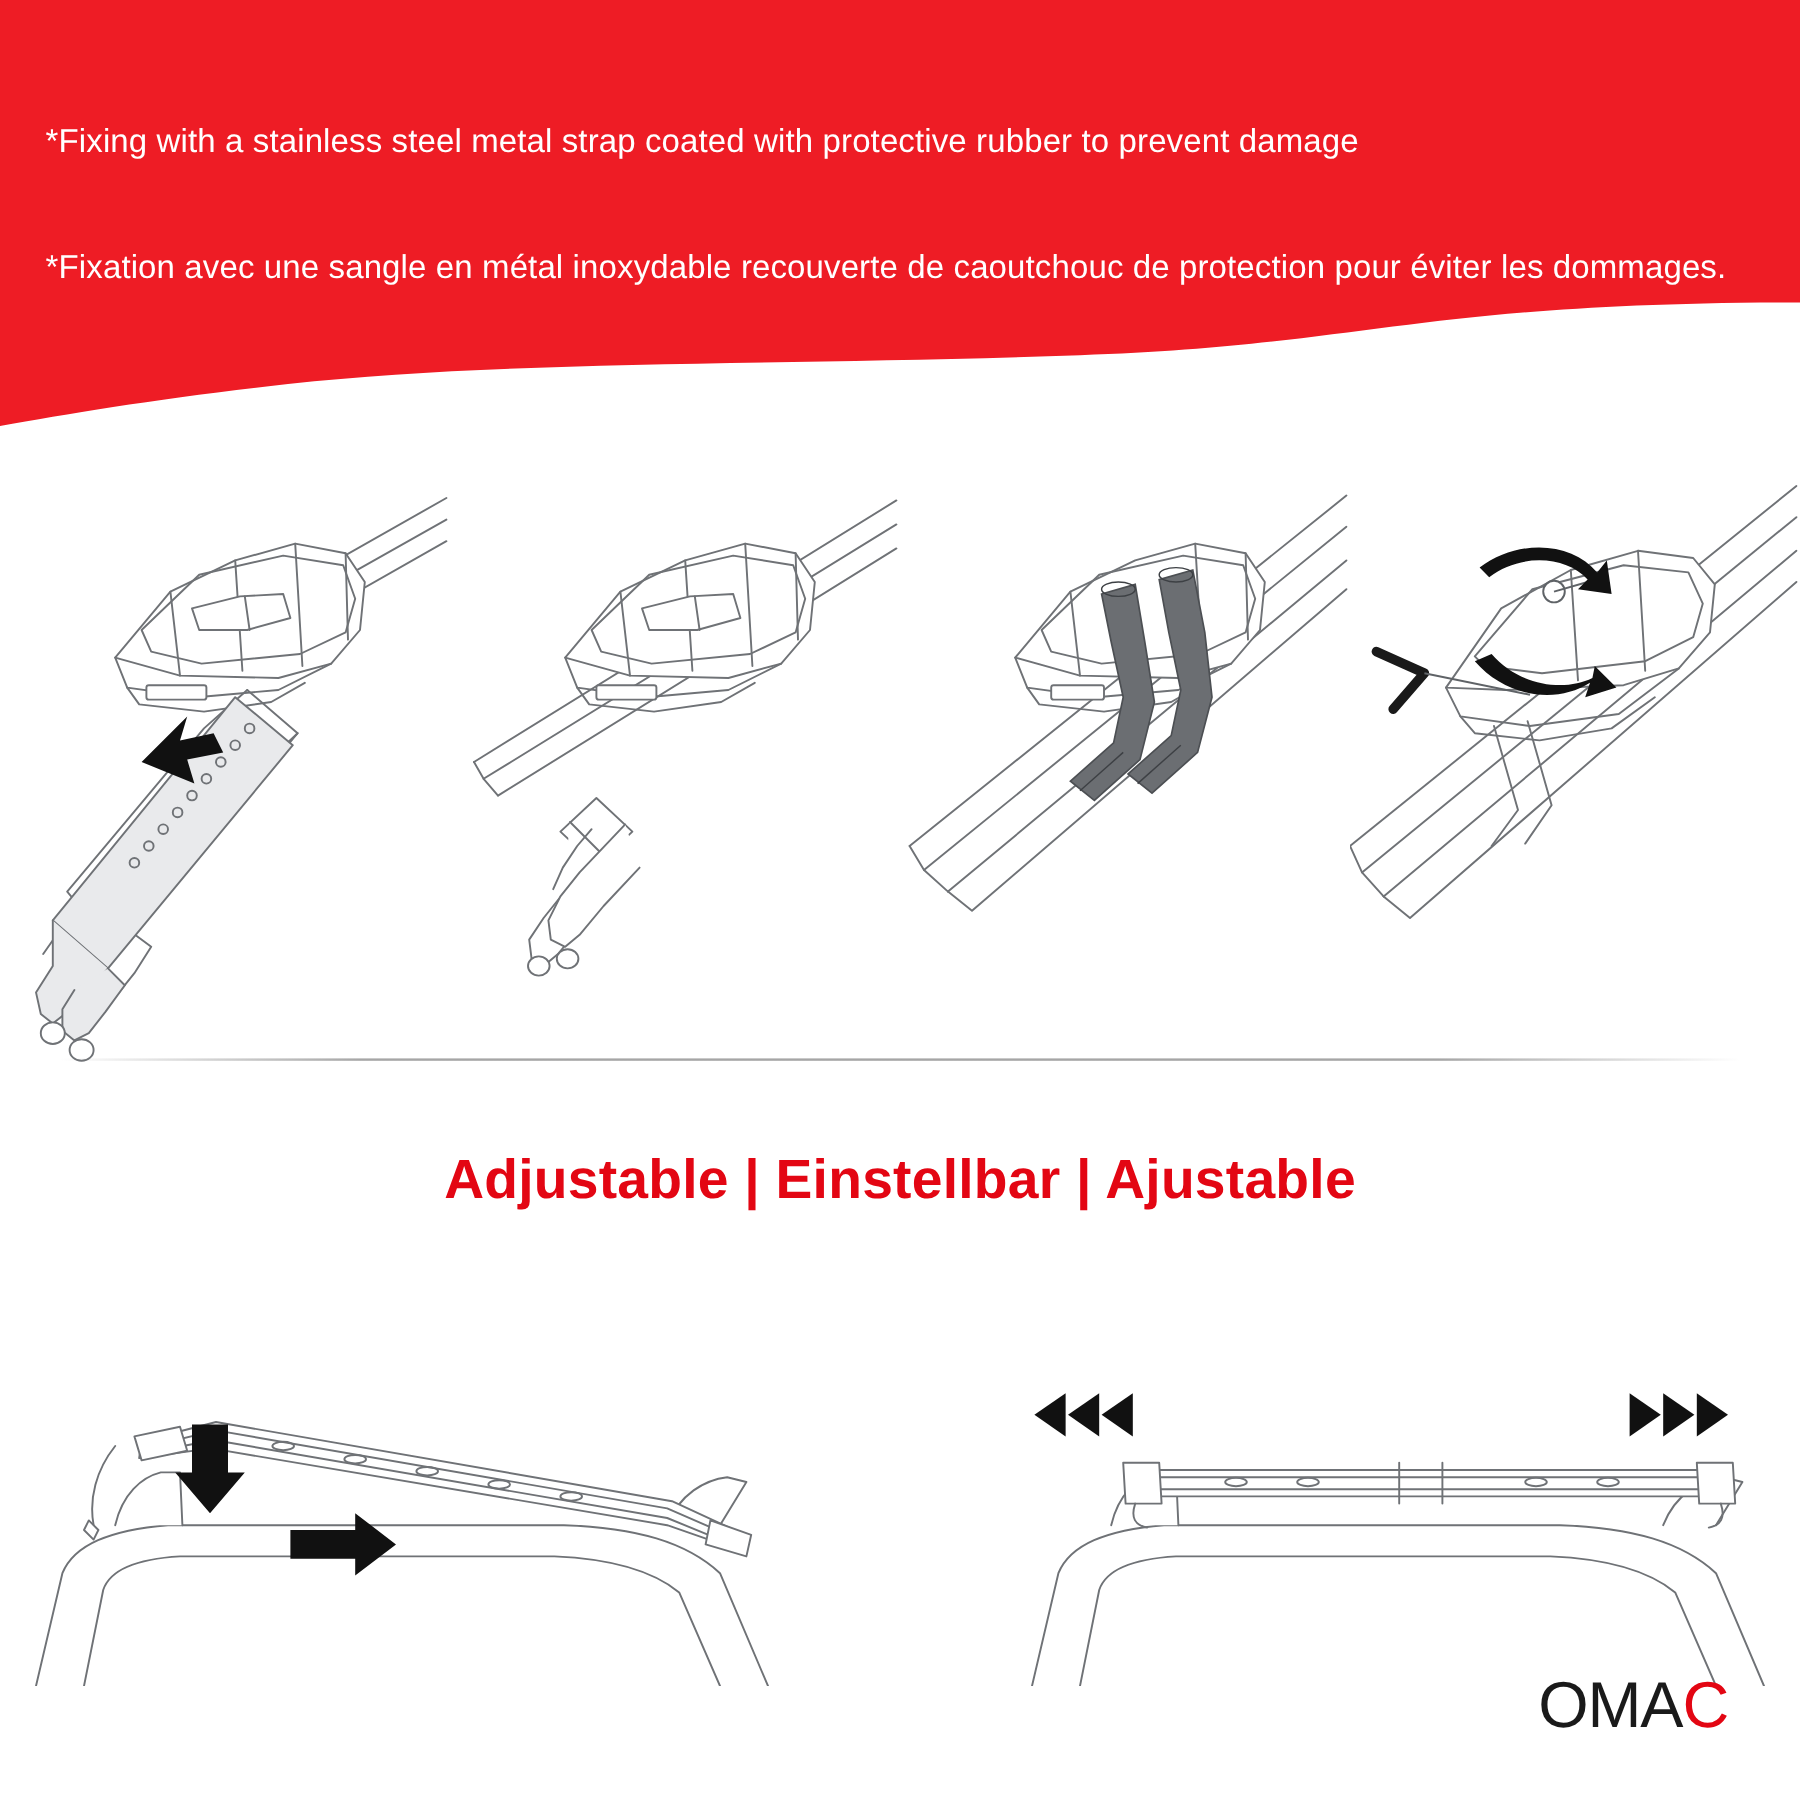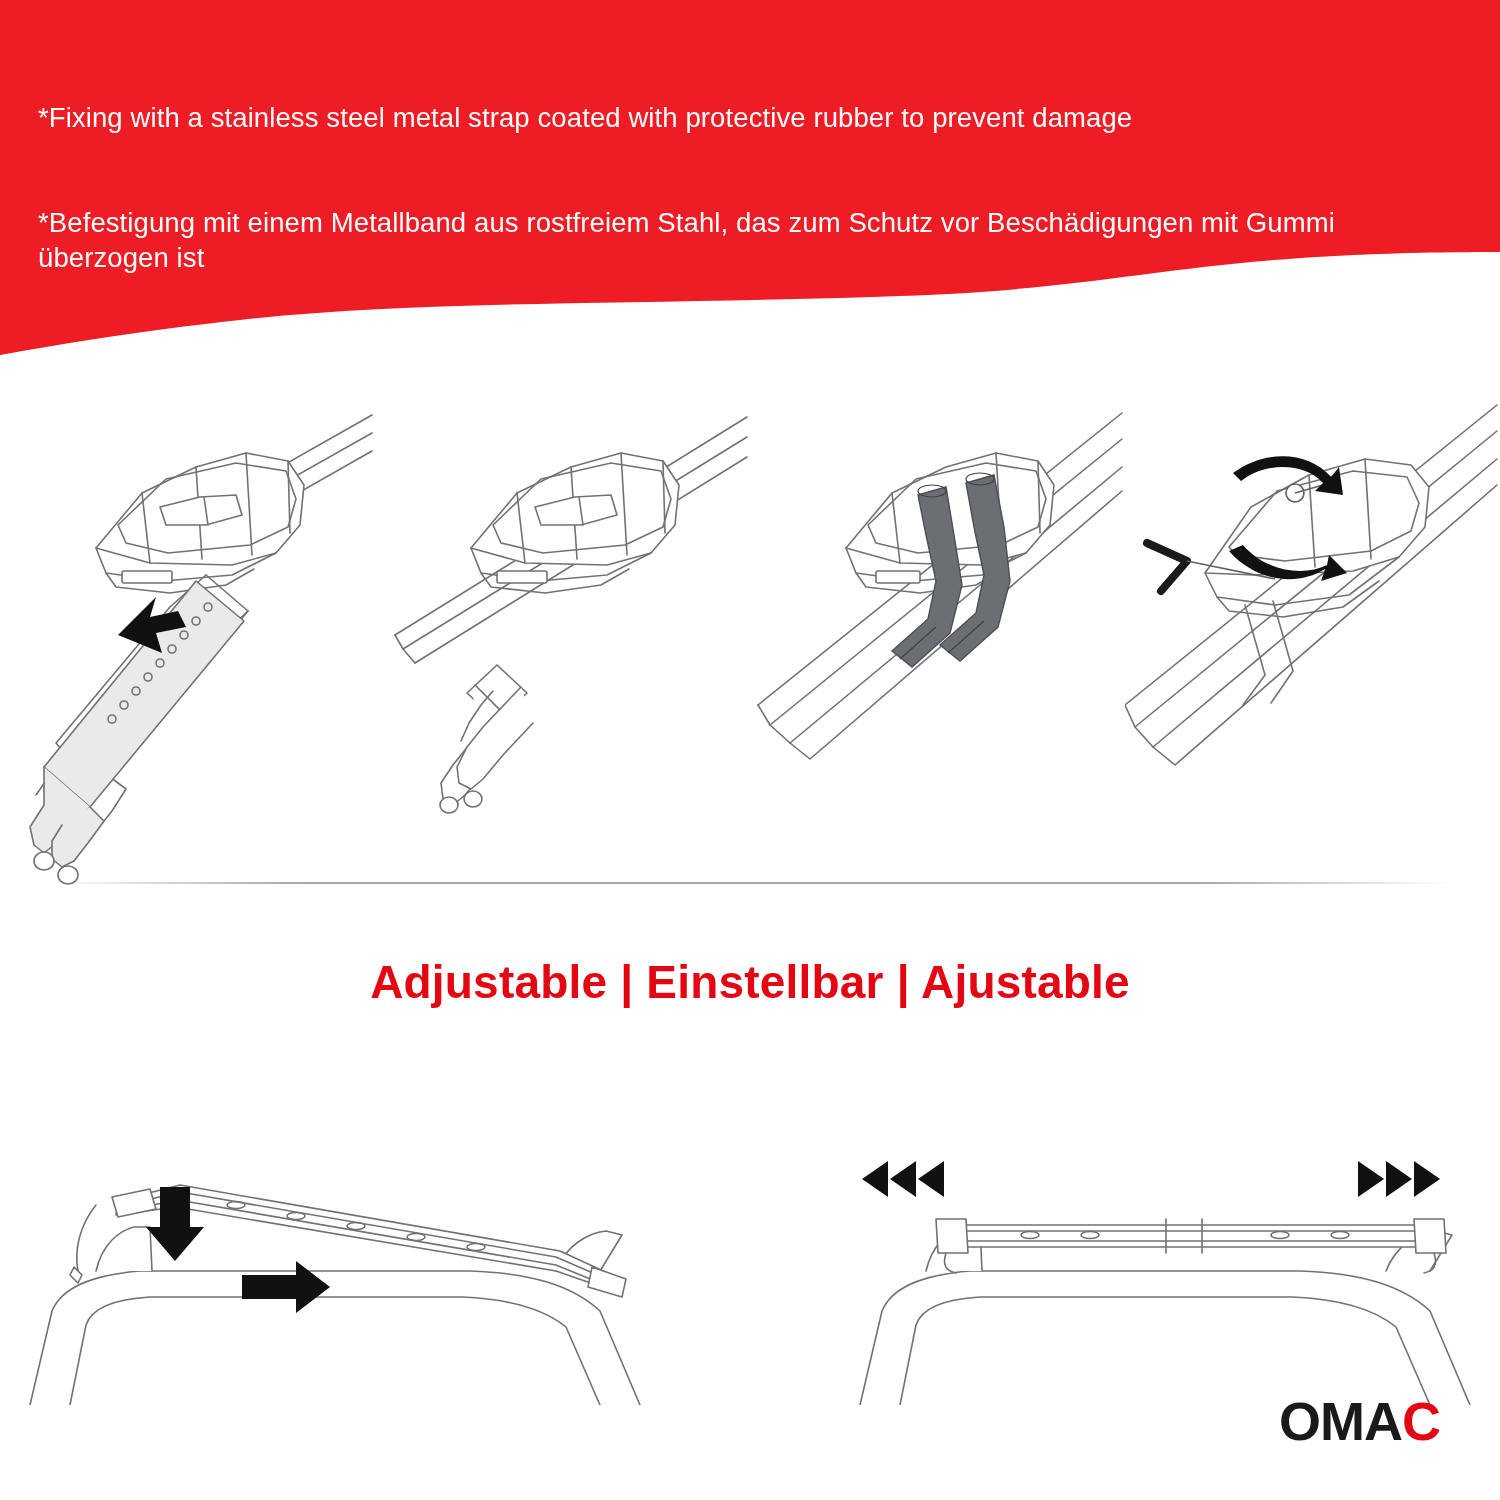--- a/index.html
+++ b/index.html
@@ -102,38 +102,37 @@
   }
   .fig-left { left: 0; }
   .fig-right { left: 750px; }
 
   
   .logo {
     position: absolute;
     right: 60px;
     bottom: 52px;
     font-size: 54px;
-    font-weight: bold;
+    font-weight: normal;
     letter-spacing: -1px;
     line-height: 1;
   }
   .logo .om { color: #1a1a1a; }
   .logo .a  { color: #1a1a1a; }
   .logo .c  { color: #e30613; }
 </style>
 </head>
 <body>
 
 <div class="banner">
   <svg class="banner-shape" viewBox="0 0 1500 360" preserveAspectRatio="none">
     <path d="M0,0 L1500,0 L1500,252 C1180,252 1140,288 900,296 C640,305 420,300 240,320 C140,331 60,344 0,355 Z" fill="#ee1c25"></path>
   </svg>
   <div class="banner-text">
     <span class="banner-line">*Fixing with a stainless steel metal strap coated with protective rubber to prevent damage</span>
-    <span class="banner-line">*Befestigung mit einem Metallband aus rostfreiem Stahl, das zum Schutz vor Beschädigungen mit Gummi überzogen ist</span>
     <span class="banner-line">*Fixation avec une sangle en métal inoxydable recouverte de caoutchouc de protection pour éviter les dommages.</span>
   </div>
 </div>
 
 <div class="steps">
 
   <div class="step step-1">
     <svg width="375" height="520" viewBox="0 0 375 520">
       <g fill="none" stroke="#6f7276" stroke-width="1.6" stroke-linejoin="round" stroke-linecap="round">
 

